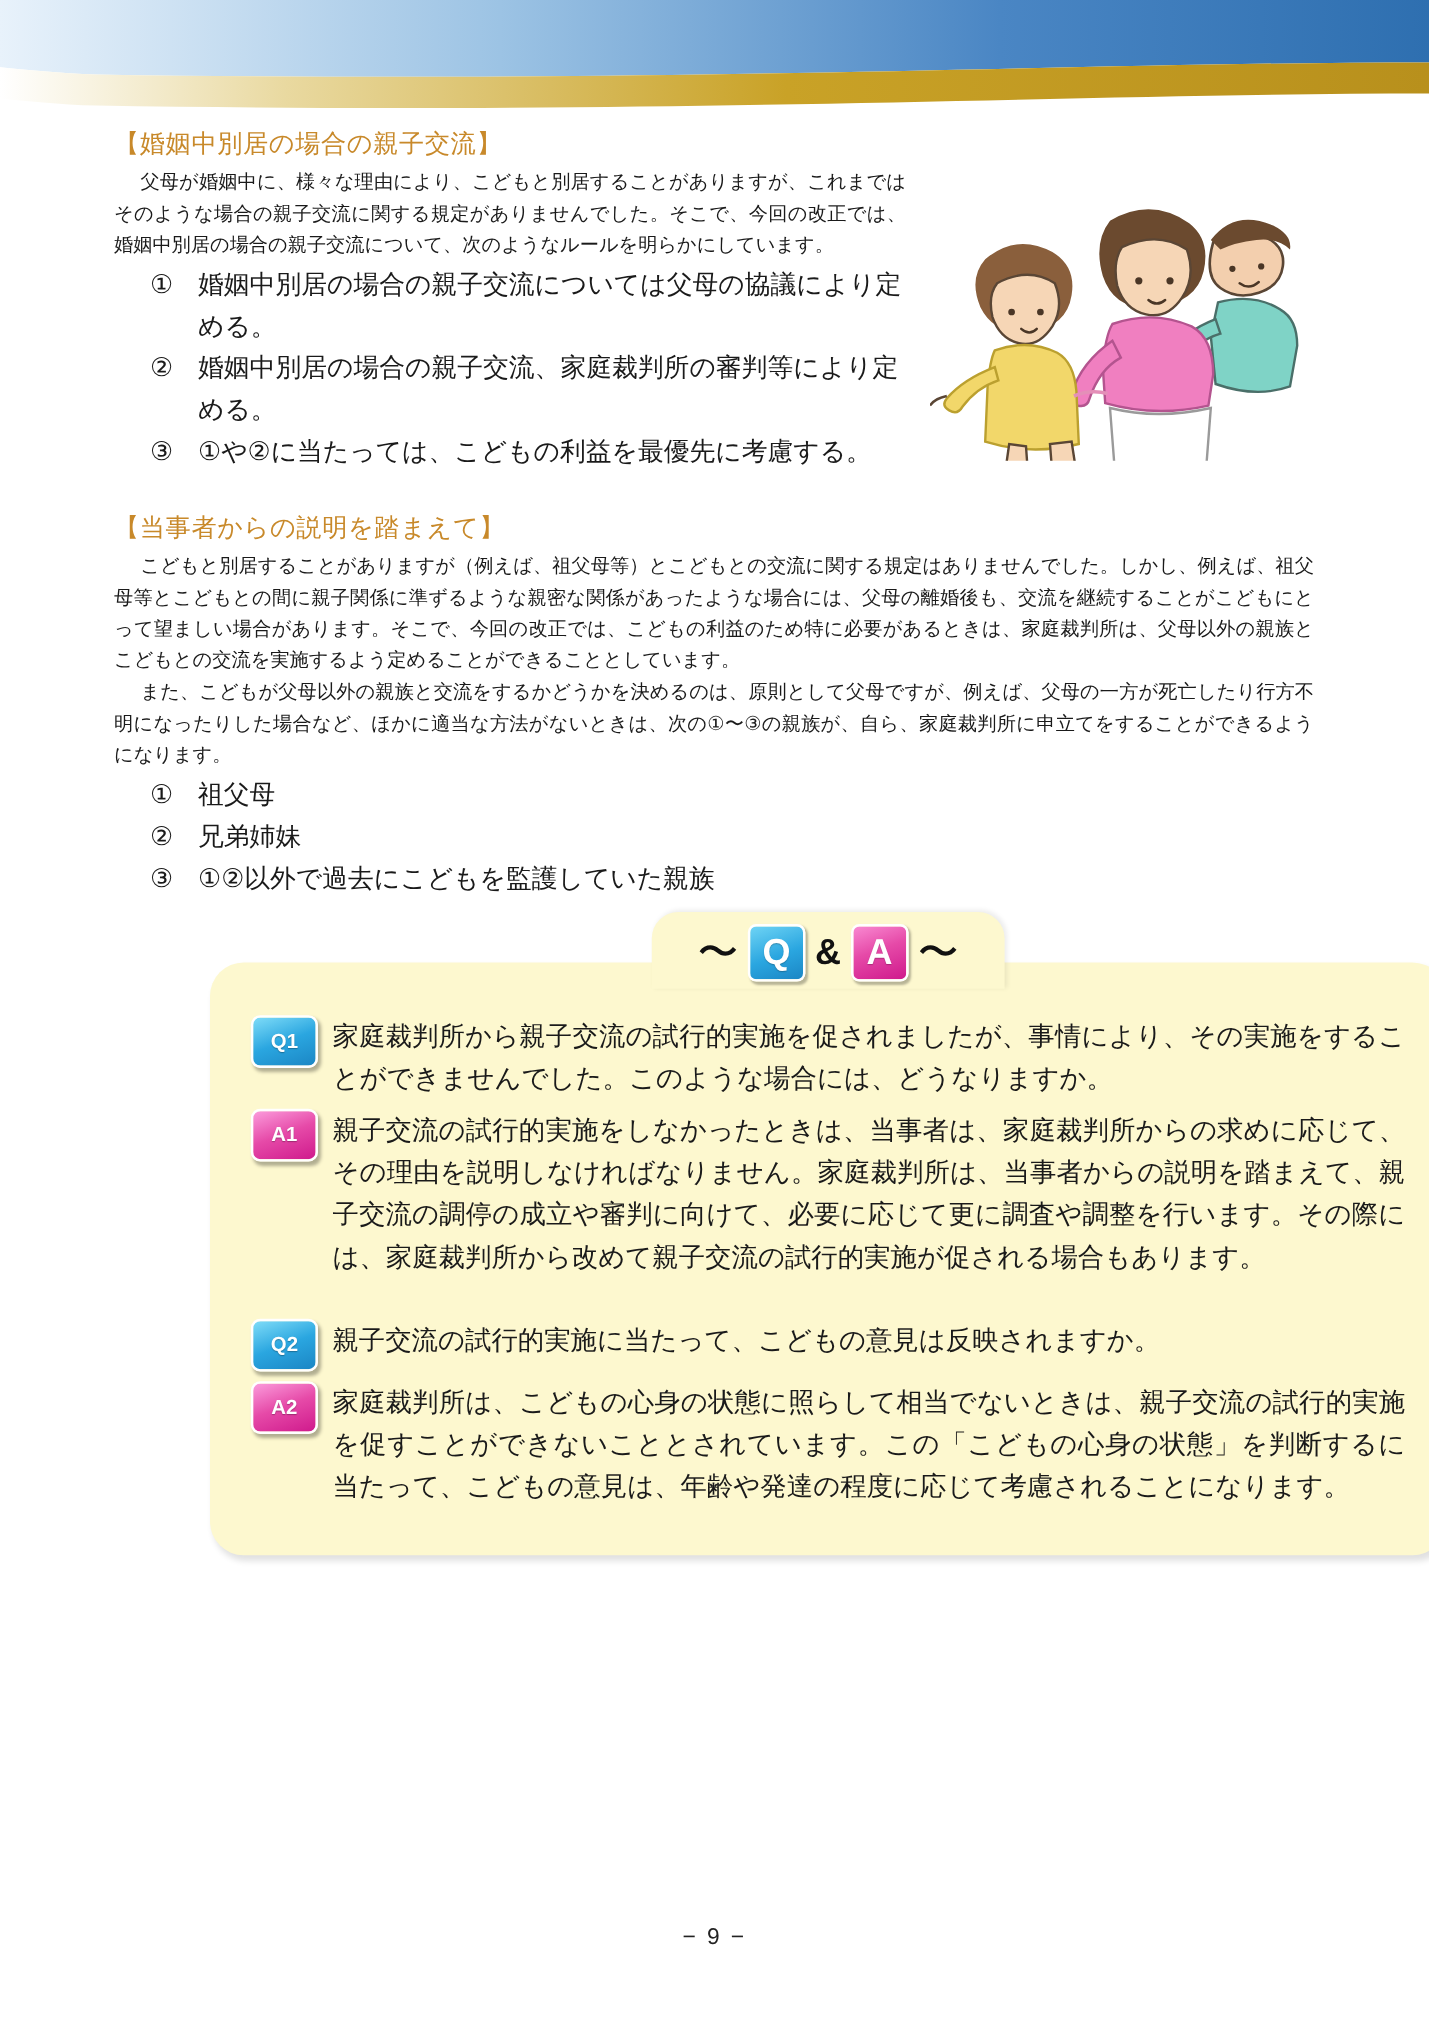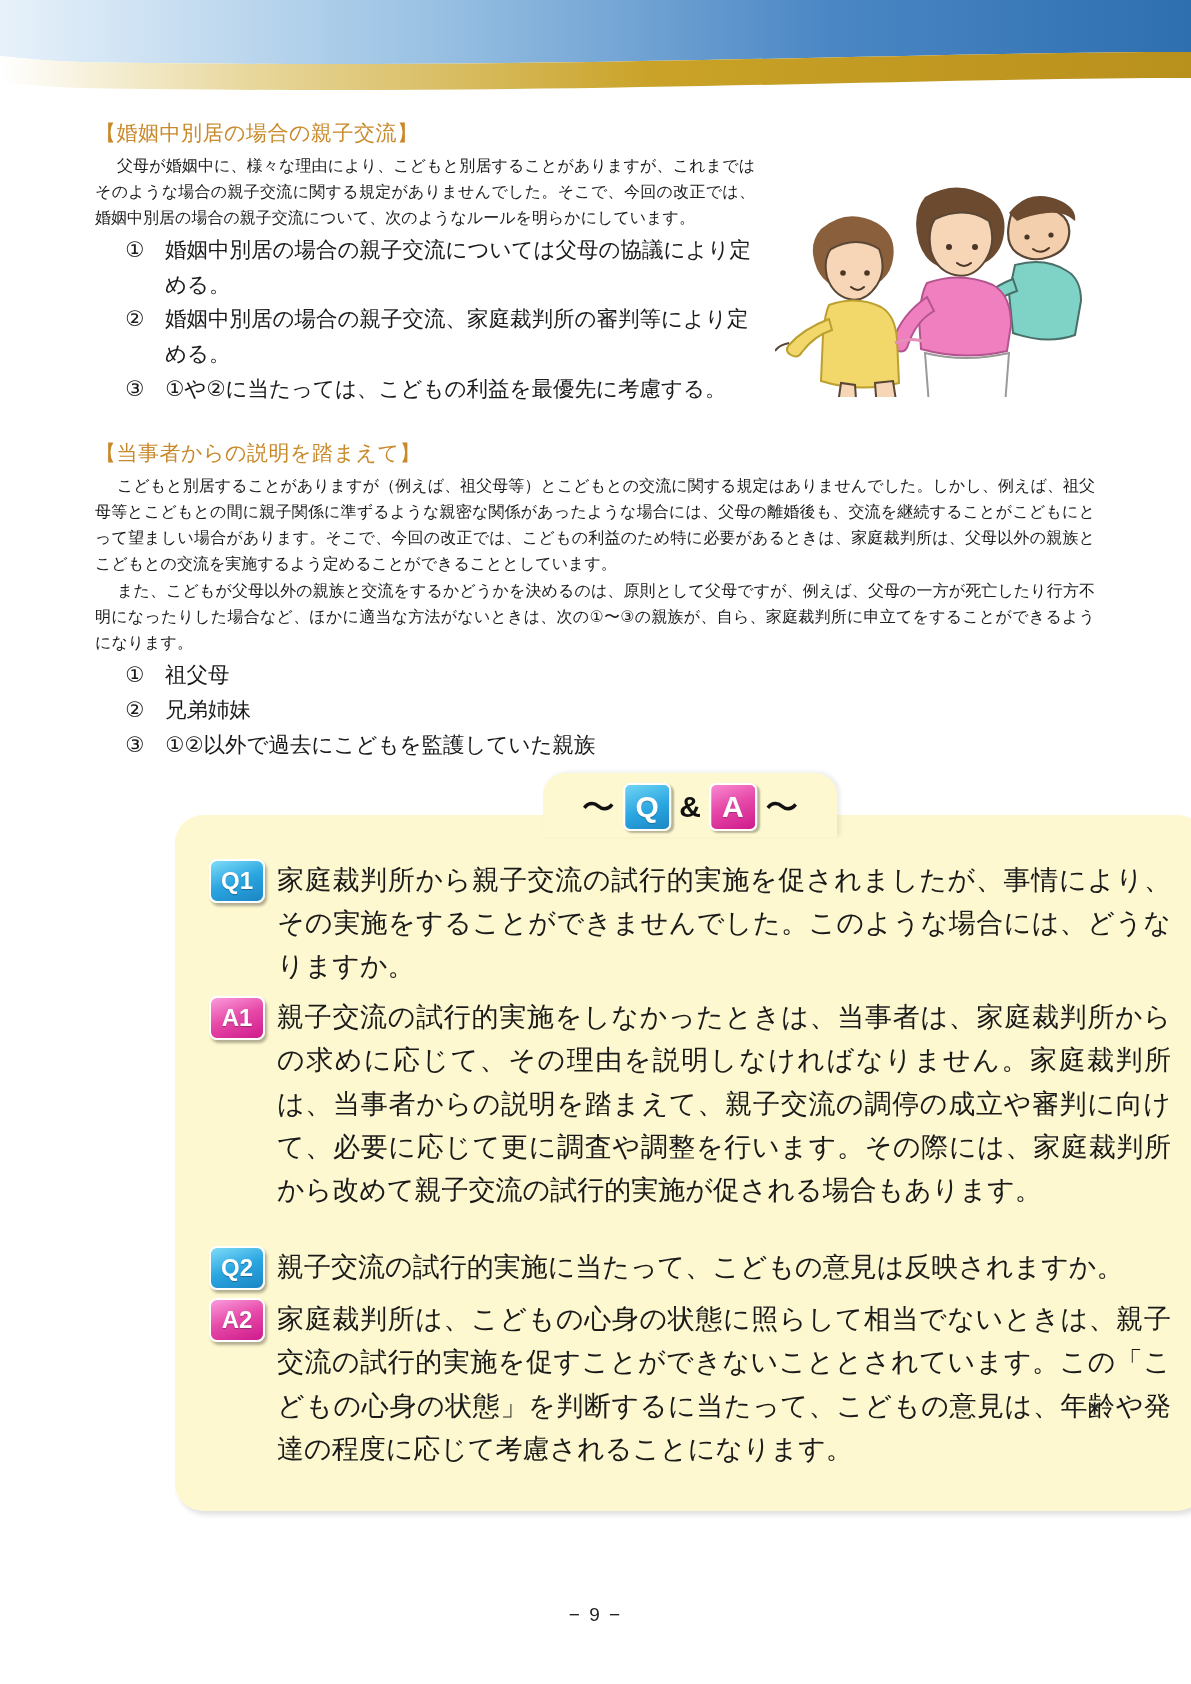--- a/index.html
+++ b/index.html
@@ -21,21 +21,21 @@
     top: 0; left: 0;
     width: 1191px;
     height: 100px;
     overflow: hidden;
   }
   .top-banner svg { display: block; }
 
   
   .page {
     position: absolute;
-    top: 119px;
+    top: 106px;
     left: 0;
     width: 1191px;
   }
 
   .content {
     margin: 0 95px;
     width: 1000px;
   }
 
   .section-heading {
@@ -174,36 +174,36 @@
   }
   .tag-box {
     width: 52px;
     height: 40px;
     border-radius: 8px;
     display: flex;
     align-items: center;
     justify-content: center;
     font-family: "Liberation Sans", "DejaVu Sans", sans-serif;
     font-weight: bold;
-    font-size: 24px;
+    font-size: 17px;
     color: #fff;
     border: 2px solid #ffffff;
     box-shadow: 2px 3px 3px rgba(0,0,0,0.3);
     text-shadow: 0 1px 1px rgba(0,0,0,0.3);
     letter-spacing: 0px;
   }
   .tag-q {
     background: linear-gradient(160deg,#7fdcf8 0%, #2aa6e0 50%, #1b86c4 100%);
   }
   .tag-a {
     background: linear-gradient(160deg,#fb9cdc 0%, #e64aa8 48%, #cf1a8c 100%);
   }
   .qa-text {
     flex: 1 1 auto;
-    font-size: 27px;
+    font-size: 22px;
     line-height: 1.6;
     color: #1a1a1a;
     font-family: "Liberation Sans", "DejaVu Sans", sans-serif;
     text-align: justify;
     text-justify: inter-ideograph;
     padding-top: 2px;
   }
   .qa-gap { height: 26px; }
 
   

